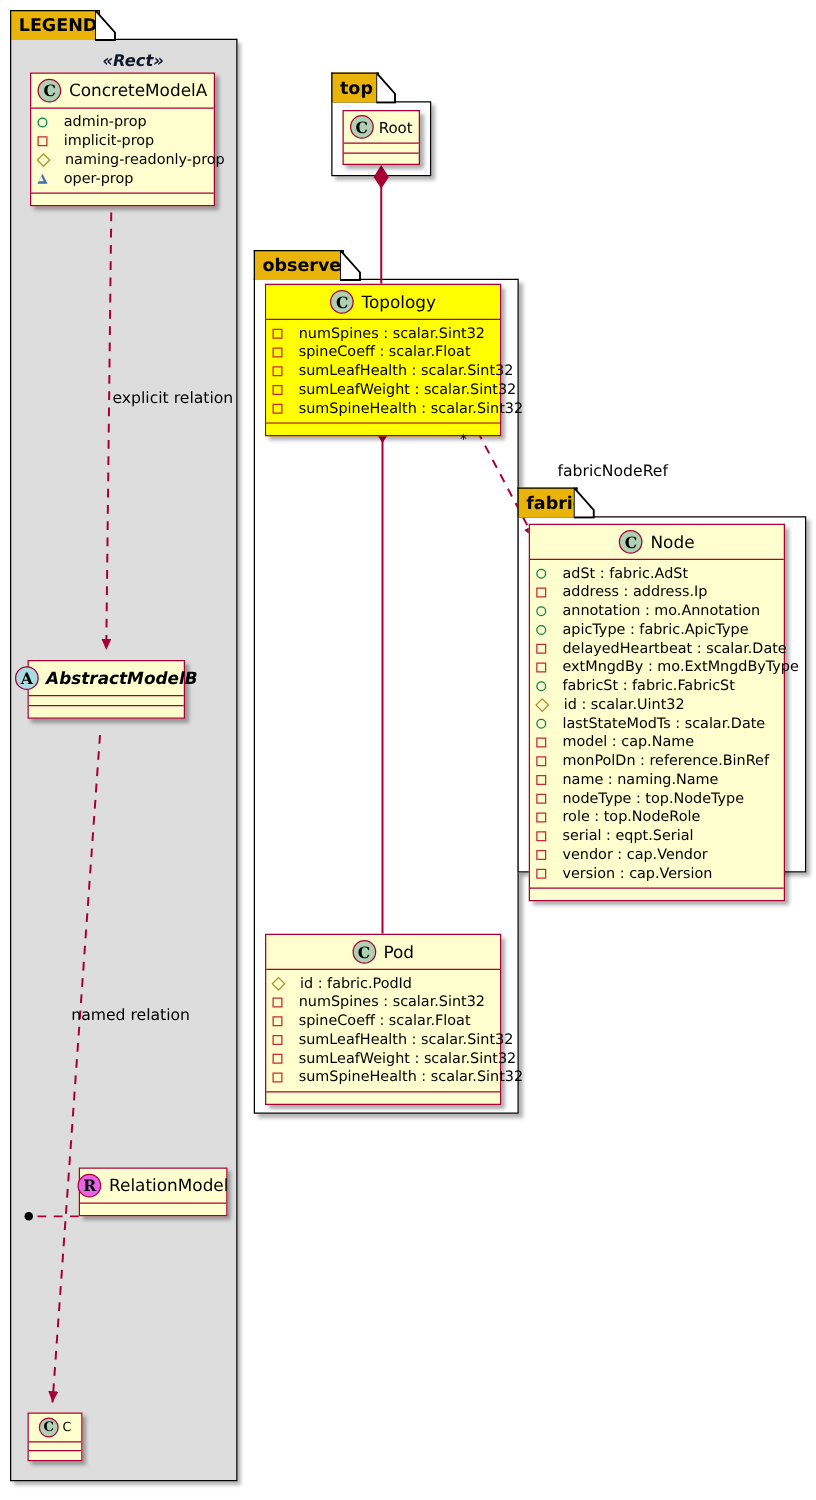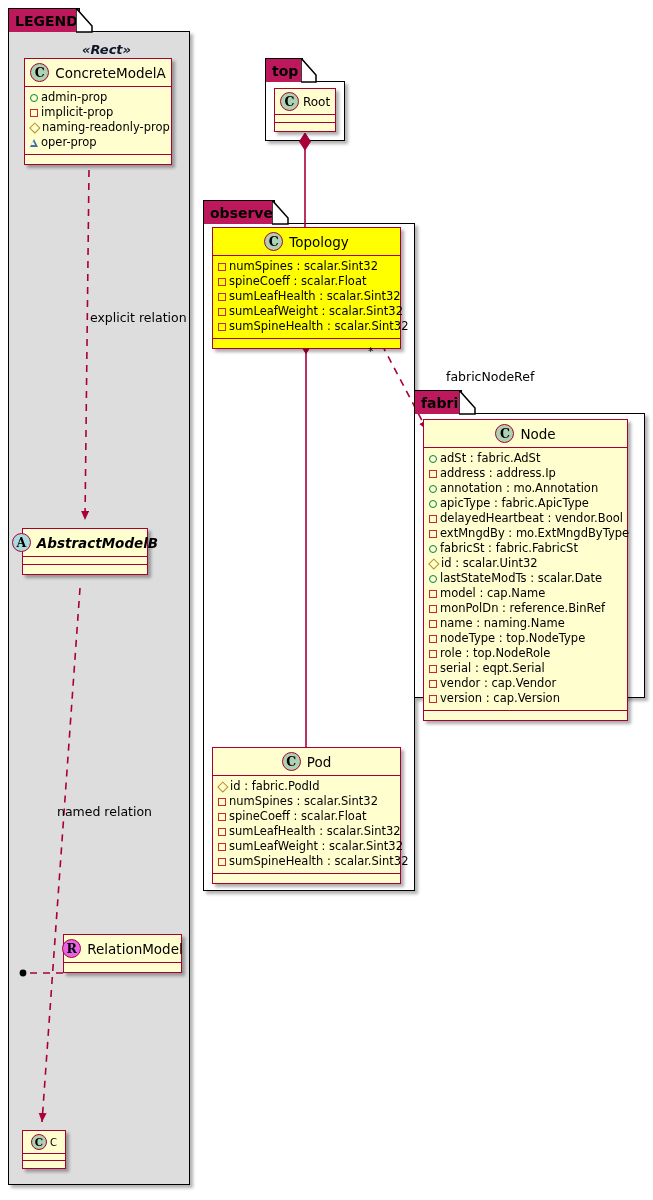--- a/index.html
+++ b/index.html
@@ -8,21 +8,21 @@
     font-family:"DejaVu Sans","Liberation Sans",sans-serif;
     -webkit-font-smoothing:antialiased;
   }
   #canvas{position:absolute;left:0;top:0;width:653px;height:1200px;}
 
   
   .pkg{position:absolute;box-sizing:border-box;border:1.5px solid #000000;
        background:#ffffff;box-shadow:3px 3px 3px rgba(0,0,0,.30);}
   .pkg.legend{background:#dddddd;}
   .pkg-tab{position:absolute;box-sizing:border-box;height:24px;
-           border:1.5px solid #000000;border-bottom:none;background:#be185d;
+           border:1.5px solid #000000;border-bottom:none;background:#eab308;
            display:flex;align-items:center;padding:0 4px 0 6px;
            font-size:14px;font-weight:bold;color:#000;white-space:nowrap;z-index:6;}
 
   
   .cls{position:absolute;box-sizing:border-box;border:1.2px solid #a80036;
        background:#fefece;box-shadow:3px 3px 3px rgba(0,0,0,.32);z-index:4;}
   .cls.hl{background:#ffff00;border-color:#a80036;}
   .cls-head{display:flex;align-items:center;justify-content:center;
        box-sizing:border-box;border-bottom:1.2px solid #a80036;
        padding:4px 8px;gap:6px;}
@@ -39,21 +39,21 @@
   .badge.c{background:#add1b2;border:1px solid #a80036;color:#000;}
   .badge.a{background:#a9dcdf;border:1px solid #a80036;color:#000;}
   .badge.r{background:#e663e6;border:1px solid #a80036;color:#000;}
   .badge.small{width:14px;height:14px;font-size:10.5px;}
 
   .cls-attrs{box-sizing:border-box;padding:3px 5px 4px 5px;
        border-bottom:1.2px solid #a80036;}
   .cls-foot{height:9px;box-sizing:border-box;}
   .cls.hl .cls-attrs, .cls.hl .cls-foot{background:#ffff00;}
 
-  .attr{display:flex;align-items:center;gap:3px;height:15px;
+  .attr{display:flex;align-items:center;gap:13px;height:15px;
         font-size:11.5px;color:#000;white-space:nowrap;line-height:15px;}
 
   
   .mk{width:9px;height:9px;flex:0 0 auto;position:relative;}
   .mk.circle{border:1.3px solid #038048;border-radius:50%;
         width:8px;height:8px;box-sizing:border-box;background:transparent;}
   .mk.square{border:1.3px solid #c82930;width:8px;height:8px;
         box-sizing:border-box;background:transparent;}
   .mk.diamond{width:0;height:0;border:4.5px solid transparent;
         border-bottom-color:#b38d22;position:relative;top:-2px;}
@@ -265,21 +265,21 @@
       <div class="attr">
           <span class="mk circle"></span>
           <span>annotation : mo.Annotation</span>
         </div>
       <div class="attr">
           <span class="mk circle"></span>
           <span>apicType : fabric.ApicType</span>
         </div>
       <div class="attr">
           <span class="mk square"></span>
-          <span>delayedHeartbeat : vendor.Bool</span>
+          <span>delayedHeartbeat : scalar.Date</span>
         </div>
       <div class="attr">
           <span class="mk square"></span>
           <span>extMngdBy : mo.ExtMngdByType</span>
         </div>
       <div class="attr">
           <span class="mk circle"></span>
           <span>fabricSt : fabric.FabricSt</span>
         </div>
       <div class="attr">

